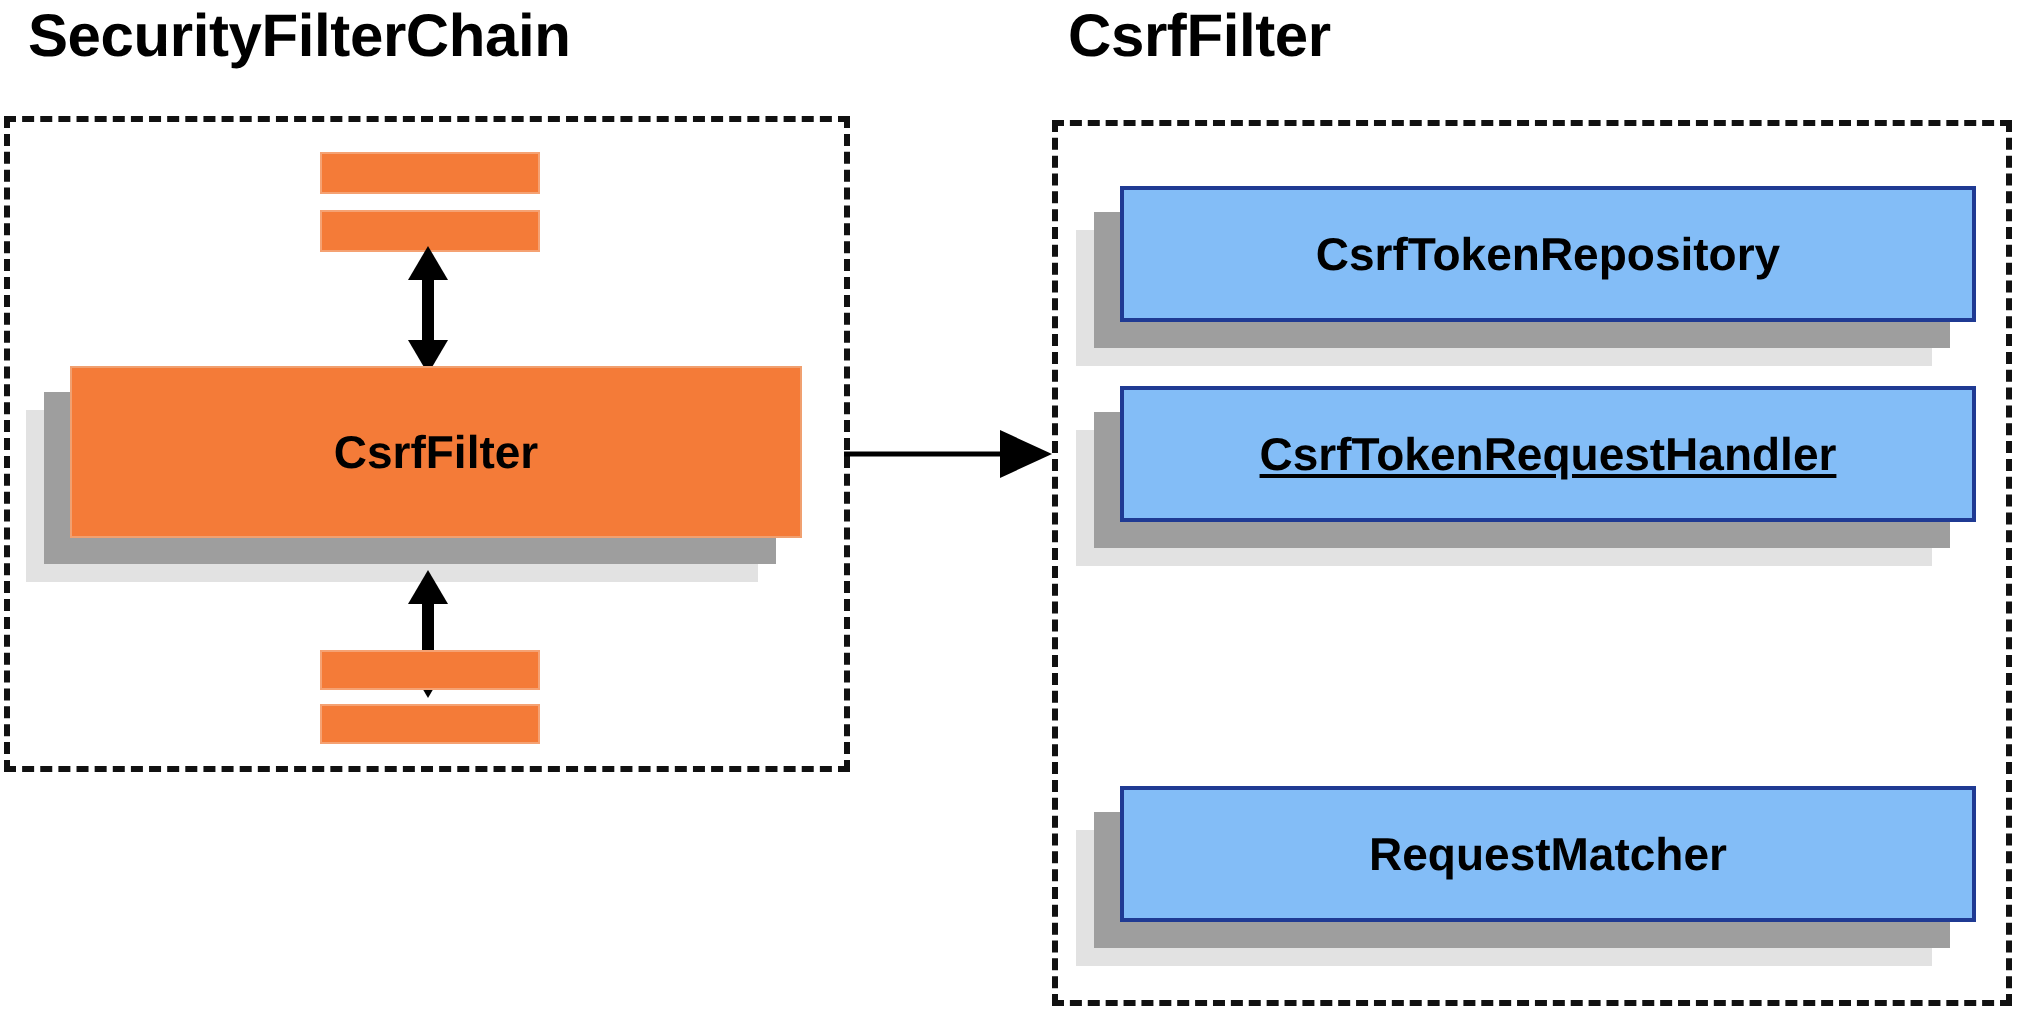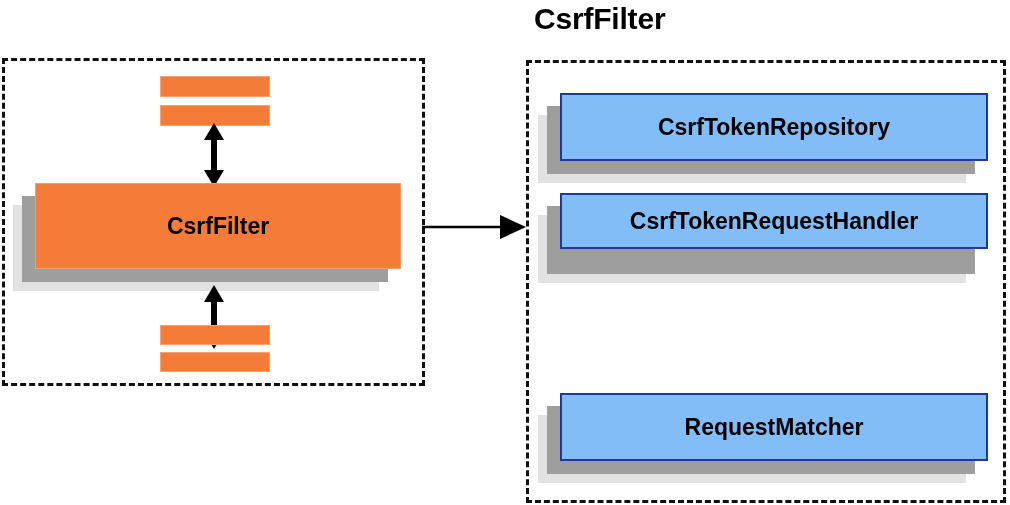--- a/index.html
+++ b/index.html
@@ -106,20 +106,21 @@
   .arrow-svg {
     position: absolute;
     overflow: visible;
   }
 </style>
 </head>
 <body>
 
 <div id="canvas">
 
+  <div class="panel-title" id="title-left">SecurityFilterChain</div>
 
   <div class="panel-title" id="title-right">CsrfFilter</div>
 
   <div class="dashed-box" id="box-securityfilterchain"></div>
 
   <div class="bar" style="left:160px; top:76px; width:110px; height:21px;"></div>
   <div class="bar" style="left:160px; top:105px; width:110px; height:21px;"></div>
 
   <svg class="arrow-svg" style="left:200px; top:123px;" width="28" height="64" viewBox="0 0 28 64">
     <line x1="14" y1="12" x2="14" y2="52" stroke="#000000" stroke-width="6"></line>
@@ -155,21 +156,21 @@
     <div class="shadow-outer" style="width:428px; height:68px;"></div>
     <div class="shadow-inner" style="width:428px; height:68px;"></div>
     <div class="face" style="width:428px; height:68px;">
       <span class="label">CsrfTokenRepository</span>
     </div>
   </div>
 
   <div class="card blue" style="left:560px; top:193px; width:428px; height:68px;">
     <div class="shadow-outer" style="width:428px; height:68px;"></div>
     <div class="shadow-inner" style="width:428px; height:68px;"></div>
-    <div class="face" style="width:428px; height:56px;">
+    <div class="face" style="width:428px; height:68px;text-decoration:underline;">
       <span class="label">CsrfTokenRequestHandler</span>
     </div>
   </div>
 
 
   <div class="card blue" style="left:560px; top:393px; width:428px; height:80px;">
     <div class="shadow-outer" style="width:428px; height:68px;"></div>
     <div class="shadow-inner" style="width:428px; height:68px;"></div>
     <div class="face" style="width:428px; height:68px;">
       <span class="label">RequestMatcher</span>

